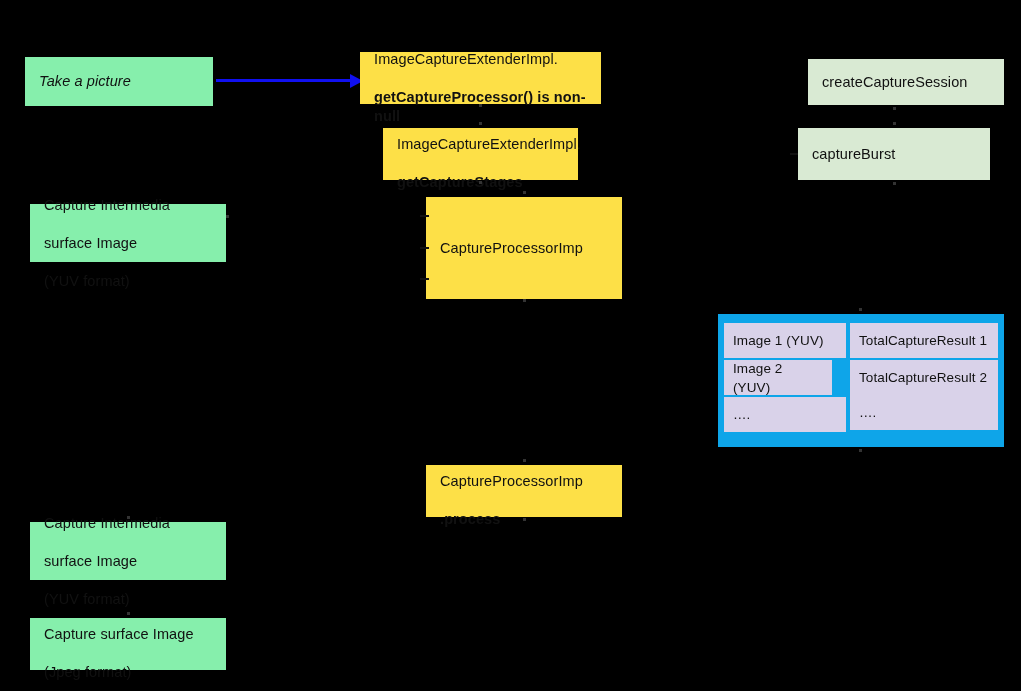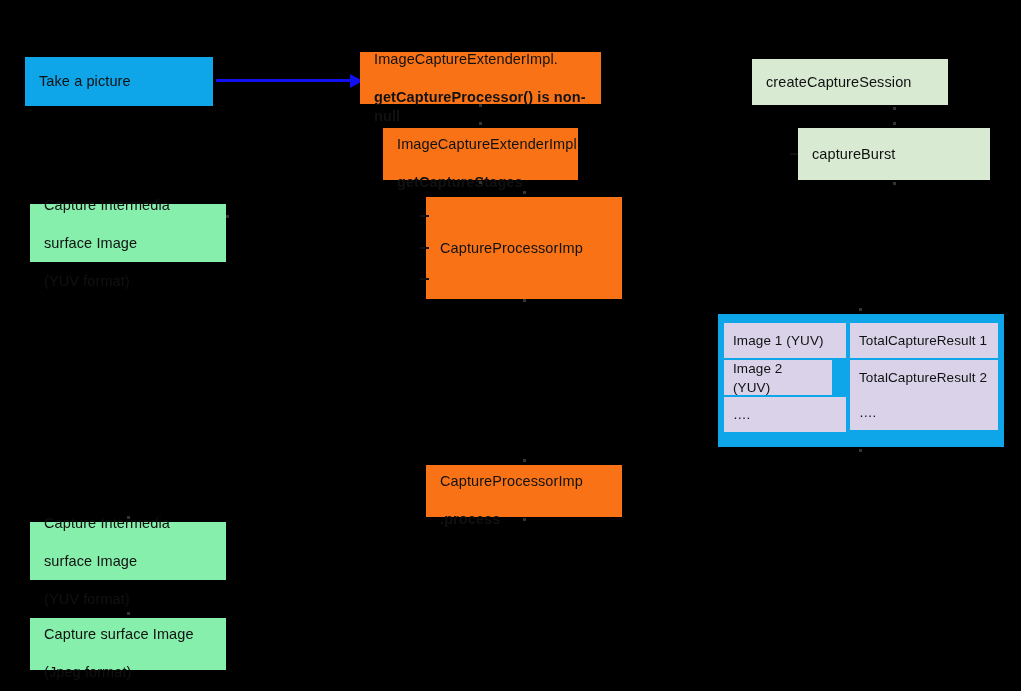--- a/index.html
+++ b/index.html
@@ -24,23 +24,23 @@
     font-size: 14.5px;
     line-height: 19px;
     letter-spacing: 0.1px;
     padding: 0 14px;
     white-space: pre-line;
   }
   .node .txt { display: block; }
   .node .b { font-weight: bold; }
 
   
-  .amber   { background: #0ea5e9; }
+  .amber   { background: #86efac; font-style: italic; }
   .cream   { background: #86efac; }
-  .blue    { background: #f97316; }
+  .blue    { background: #fde047; }
   .green   { background: #d9ead3; }
   .cell    { background: #d9d2e9; }
   .group   { background: #0ea5e9; }
 
   
   .dot {
     position: absolute;
     width: 3px;
     height: 3px;
     background: #3c3c3c;
@@ -118,21 +118,21 @@
     <span class="txt">CaptureProcessorImp</span>
   </div>
 
   <div class="node blue" style="left:426px; top:465px; width:196px; height:52px;">
     <span class="txt">
       <span>CaptureProcessorImp</span><br>
       <span class="b">.process</span>
     </span>
   </div>
 
-  <div class="node green" style="left:752px; top:59px; width:196px; height:46px;">
+  <div class="node green" style="left:808px; top:59px; width:196px; height:46px;">
     <span class="txt">createCaptureSession</span>
   </div>
 
   <div class="node green" style="left:798px; top:128px; width:192px; height:52px;">
     <span class="txt">captureBurst</span>
   </div>
 
   <div class="group" style="position:absolute; left:718px; top:314px; width:286px; height:133px;">
 
     <div style="position:absolute; left:6px; top:9px; width:122px;">

